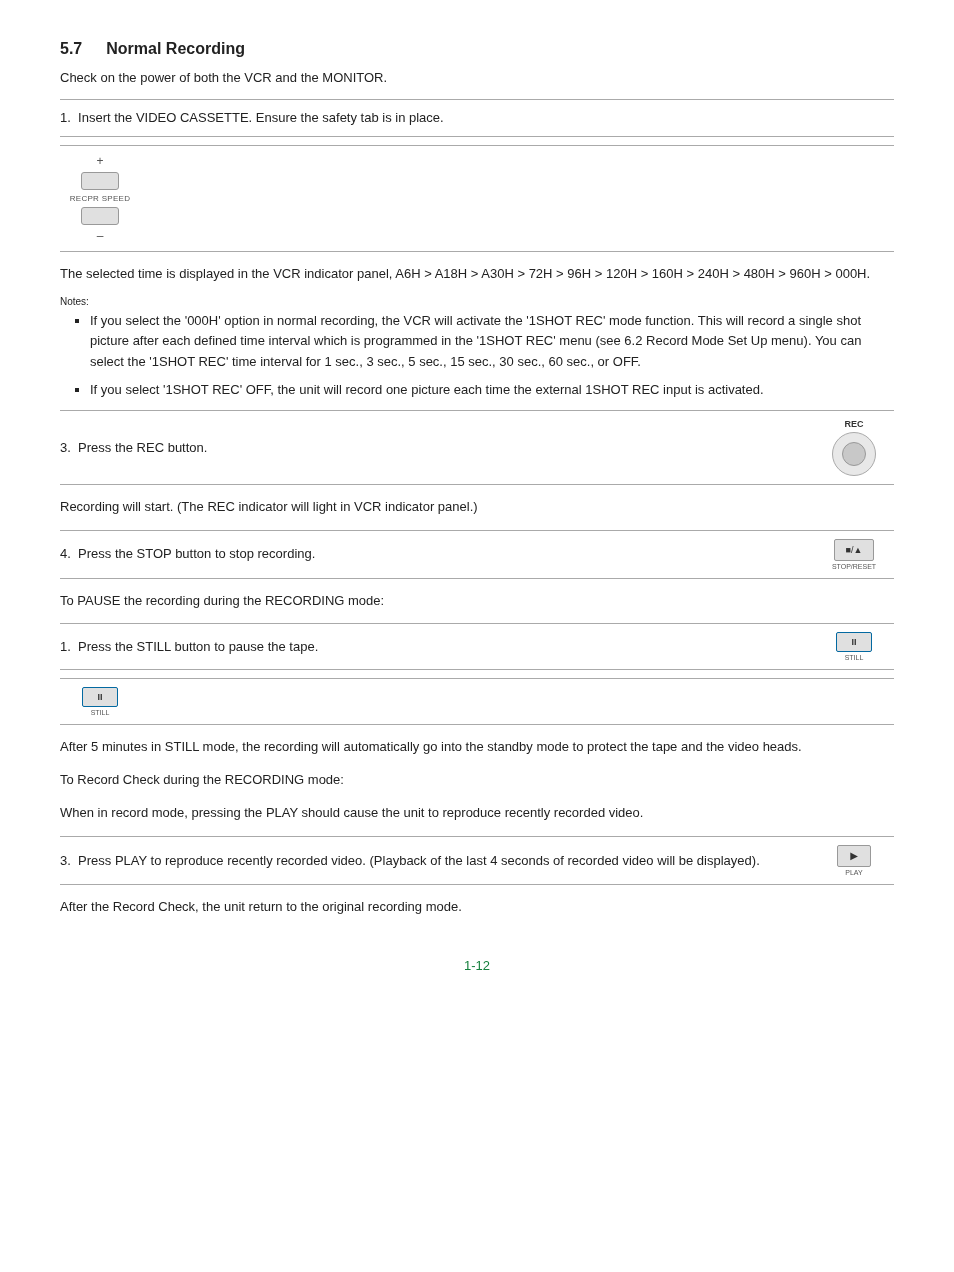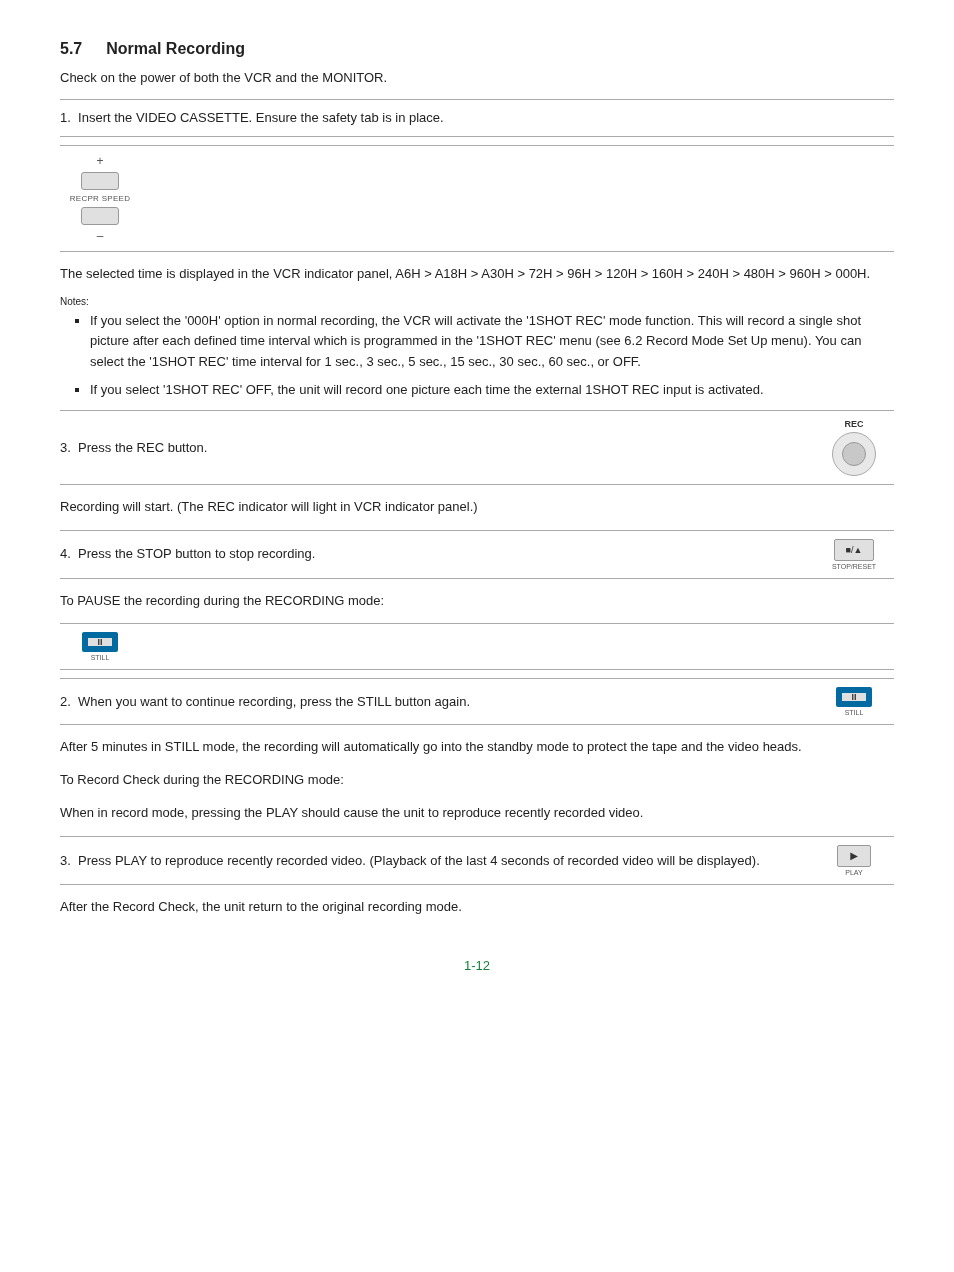--- a/index.html
+++ b/index.html
@@ -117,21 +117,21 @@
       display: flex;
       align-items: center;
       justify-content: center;
       font-size: 9px;
       color: #333;
     }
     .btn-still {
       width: 36px;
       height: 20px;
       background: #e0e0e0;
-      border: 6px solid #0369a1;
+      border: 1px solid #0369a1;
       border-radius: 2px;
       display: flex;
       align-items: center;
       justify-content: center;
       font-size: 9px;
       color: #333;
       font-weight: bold;
     }
     .btn-play {
       width: 34px;
@@ -229,35 +229,35 @@
     <div class="btn-stop">
       <span>■/▲</span>
     </div>
     <div class="stop-label-small">STOP/RESET</div>
   </div>
 </div>
 
 <p class="body-text">To PAUSE the recording during the RECORDING mode:</p>
 
 <div class="step-row" style="align-items:center;">
+  <div class="step-text">
+    <span>1.</span>&nbsp;
+    <span>Press the STILL button to pause the tape.</span>
+  </div>
   <div class="step-icon">
     <div style="display:flex; flex-direction:column; align-items:center;">
       <div class="btn-still">
         <span>II</span>
       </div>
       <div class="stop-label-small">STILL</div>
     </div>
   </div>
 </div>
 
 <div class="step-row" style="align-items:center;">
-  <div class="step-text">
-    <span>2.</span>&nbsp;
-    <span>When you want to continue recording, press the STILL button again.</span>
-  </div>
   <div class="step-icon">
     <div style="display:flex; flex-direction:column; align-items:center;">
       <div class="btn-still">
         <span>II</span>
       </div>
       <div class="stop-label-small">STILL</div>
     </div>
   </div>
 </div>
 

